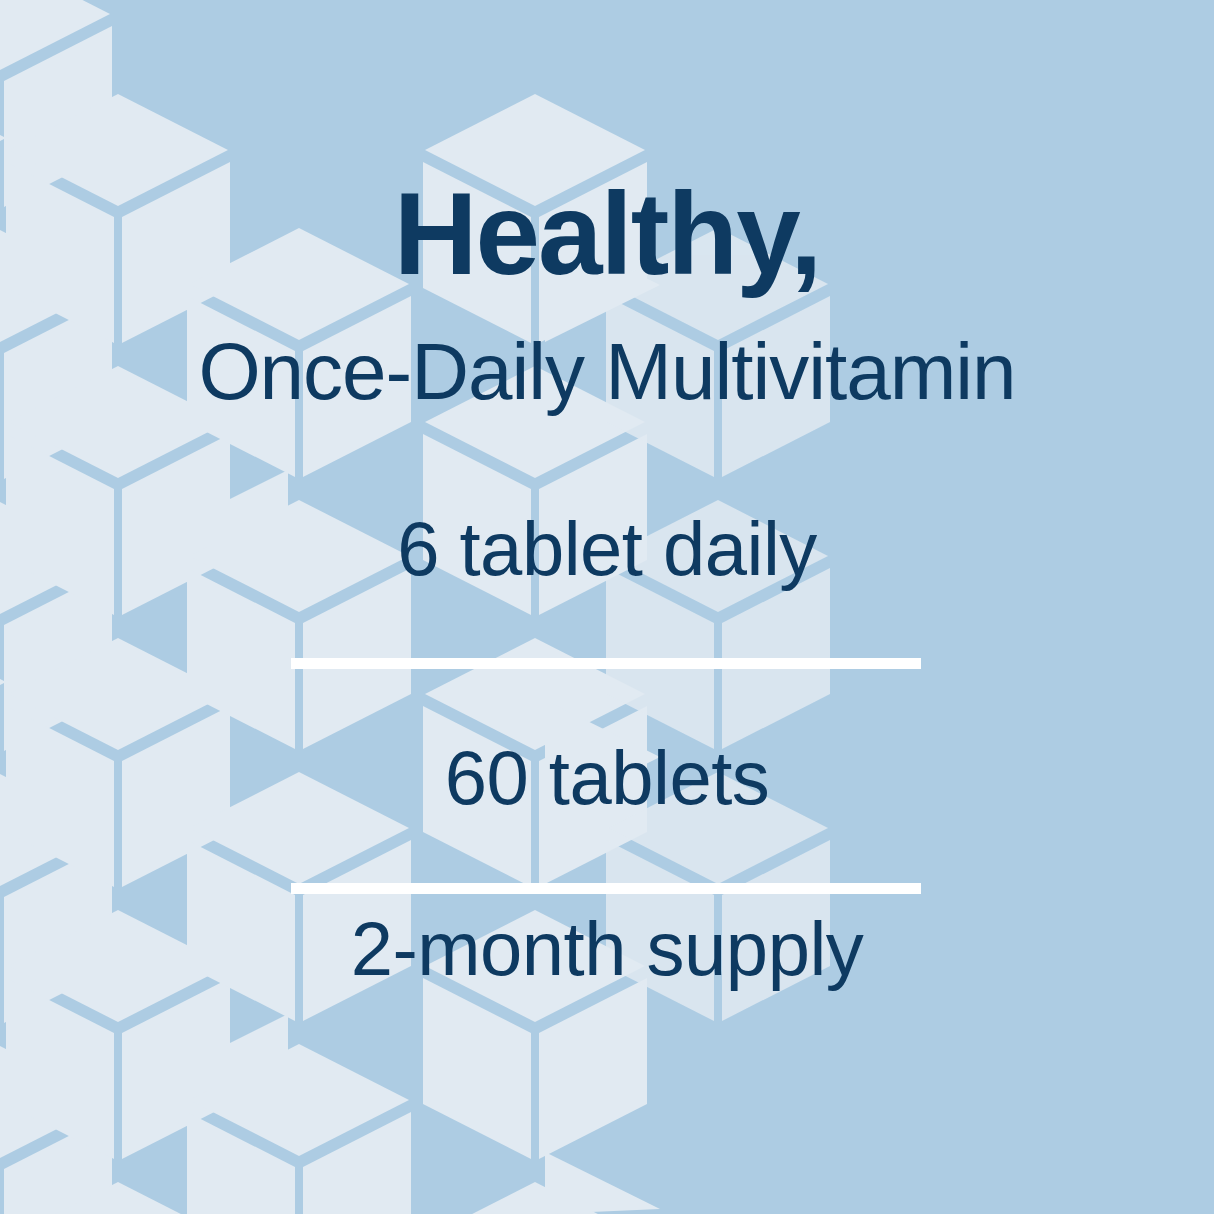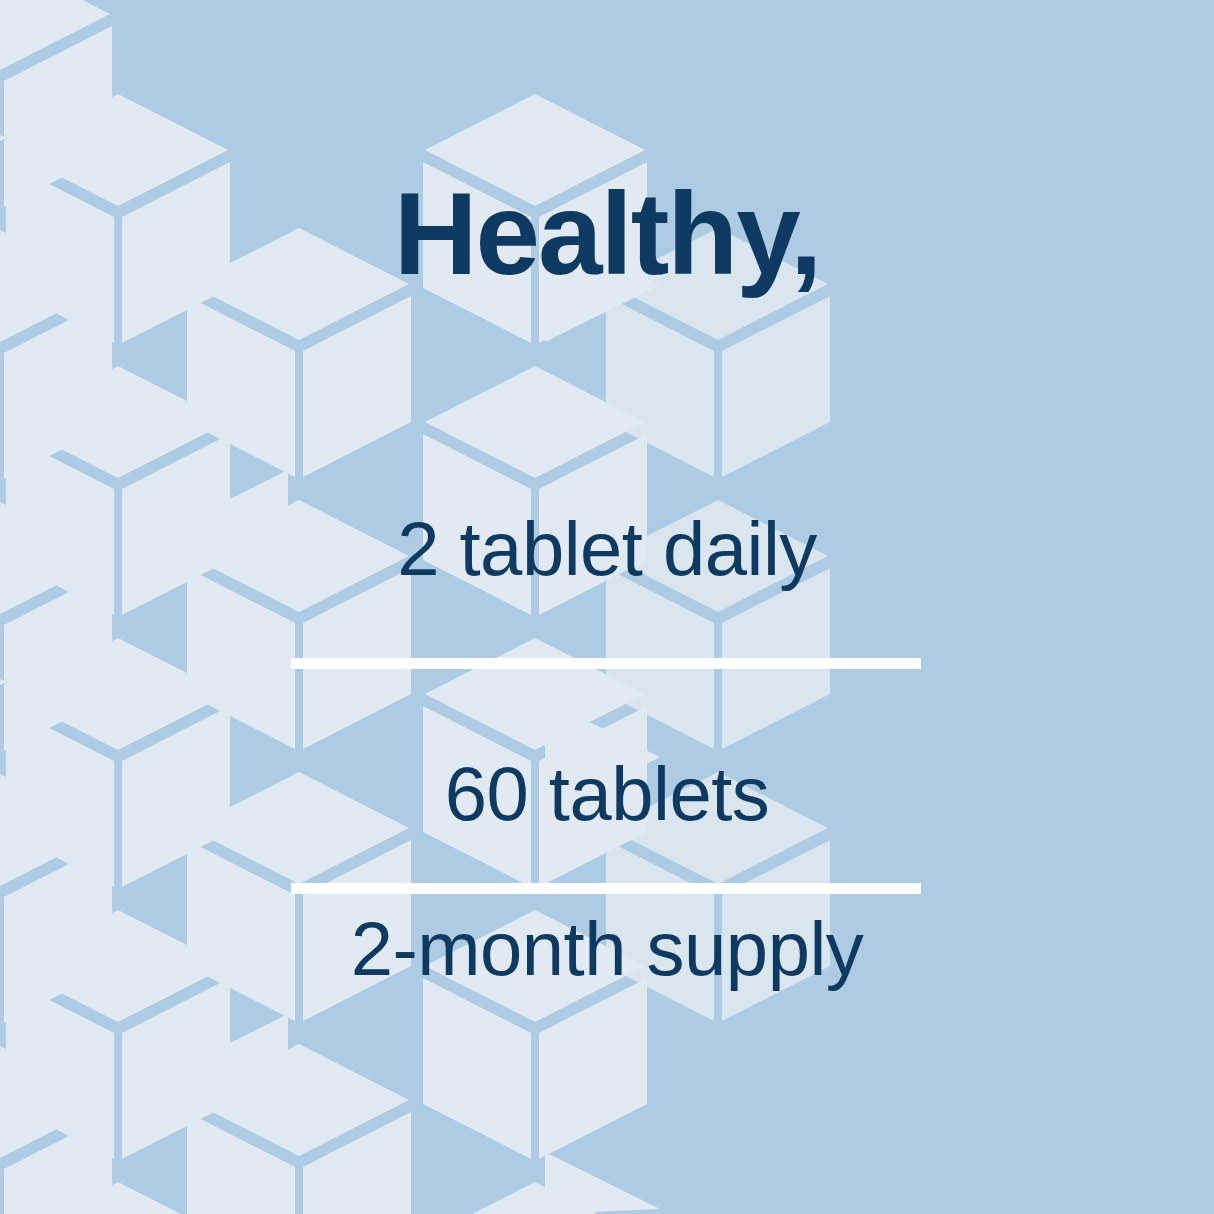--- a/index.html
+++ b/index.html
@@ -67,21 +67,21 @@
     text-align: center;
     color: #0e3a61;
     font-size: 76px;
     font-weight: 400;
     line-height: 1;
     letter-spacing: -0.5px;
     white-space: nowrap;
   }
 
   #fact-0 { top: 511px; }
-  #fact-1 { top: 740px; margin-top: 16px; }
+  #fact-1 { top: 740px; }
   #fact-2 { top: 911px; }
 
   .divider {
     position: absolute;
     left: 291px;
     width: 630px;
     height: 11px;
     background: #ffffff;
   }
 
@@ -166,22 +166,23 @@
         <polygon points="545,1152 660,1209 545,1214"></polygon>
       </g>
 
     </g>
   </svg>
 
   <div id="content">
 
     <div class="headline" id="title-main">Healthy,</div>
 
+    <div class="headline" id="title-sub">Once-Daily Multivitamin</div>
 
-    <div class="fact-line" id="fact-0">2 tablet daily</div>
+    <div class="fact-line" id="fact-0">6 tablet daily</div>
 
     <div class="divider" id="divider-0"></div>
 
     <div class="fact-line" id="fact-1">60 tablets</div>
 
     <div class="divider" id="divider-1"></div>
 
     <div class="fact-line" id="fact-2">2-month supply</div>
 
   </div>

